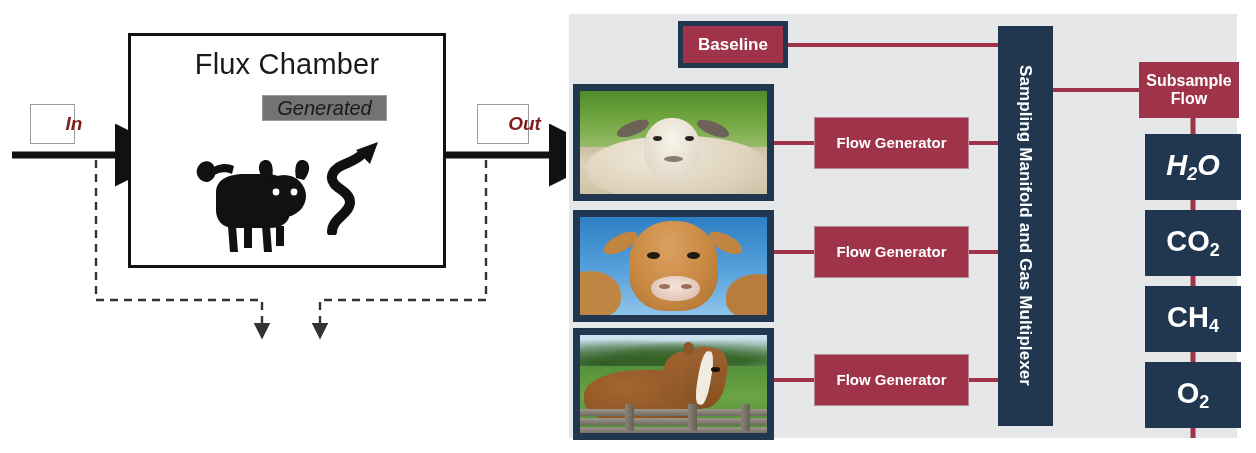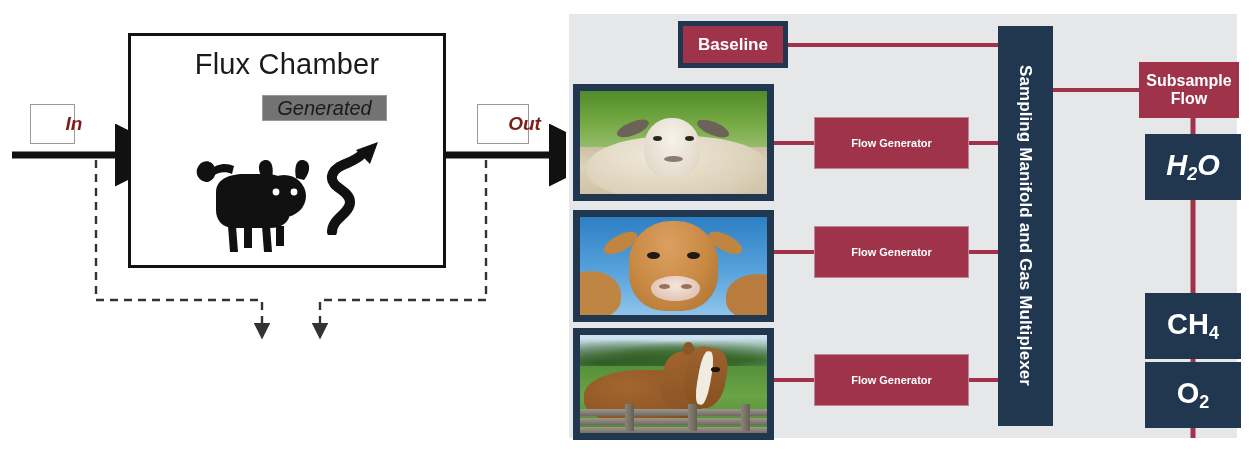--- a/index.html
+++ b/index.html
@@ -219,21 +219,21 @@
   }
   #node-baseline .inner {
     width: 100%; height: 100%;
     background: #9e3349;
     display: flex; align-items: center; justify-content: center;
     font-size: 17px;
   }
 
   .node-flowgen {
     left: 245px; width: 155px; height: 52px;
-    font-size: 11px;
+    font-size: 15px;
     border: 1px solid #b9899a;
   }
   #node-flowgen-1 { top: 103px; }
   #node-flowgen-2 { top: 212px; }
   #node-flowgen-3 { top: 340px; }
 
   #node-manifold {
     left: 429px; top: 12px; width: 55px; height: 400px;
     font-size: 17px;
   }
@@ -248,21 +248,21 @@
     left: 570px; top: 48px; width: 100px; height: 56px;
     font-size: 16px;
     padding: 15px 4px;
   }
   .node-gas {
     left: 576px; width: 96px; height: 66px;
     font-size: 29px;
   }
   #node-gas-h2o  { top: 120px; font-style: italic; }
   #node-gas-co2  { top: 196px; }
-  #node-gas-ch4  { top: 279px; }
+  #node-gas-ch4  { top: 272px; }
   #node-gas-o2   { top: 348px; }
   .node-gas sub { font-size: 0.62em; vertical-align: -0.28em; }
 </style>
 </head>
 <body>
 
 <div id="root">
 
   <div id="left-panel">
 
@@ -409,20 +409,23 @@
       <span>Sampling Manifold and Gas Multiplexer</span>
     </div>
 
     <div class="node node-maroon" id="node-subsample">
       <span>Subsample Flow</span>
     </div>
 
     <div class="node node-navy node-gas" id="node-gas-h2o">
       <span><span>H</span><sub>2</sub><span>O</span></span>
     </div>
+    <div class="node node-navy node-gas" id="node-gas-co2">
+      <span><span>CO</span><sub>2</sub><span></span></span>
+    </div>
     <div class="node node-navy node-gas" id="node-gas-ch4">
       <span><span>CH</span><sub>4</sub><span></span></span>
     </div>
     <div class="node node-navy node-gas" id="node-gas-o2">
       <span><span>O</span><sub>2</sub><span></span></span>
     </div>
 
   </div>
 </div>
 

